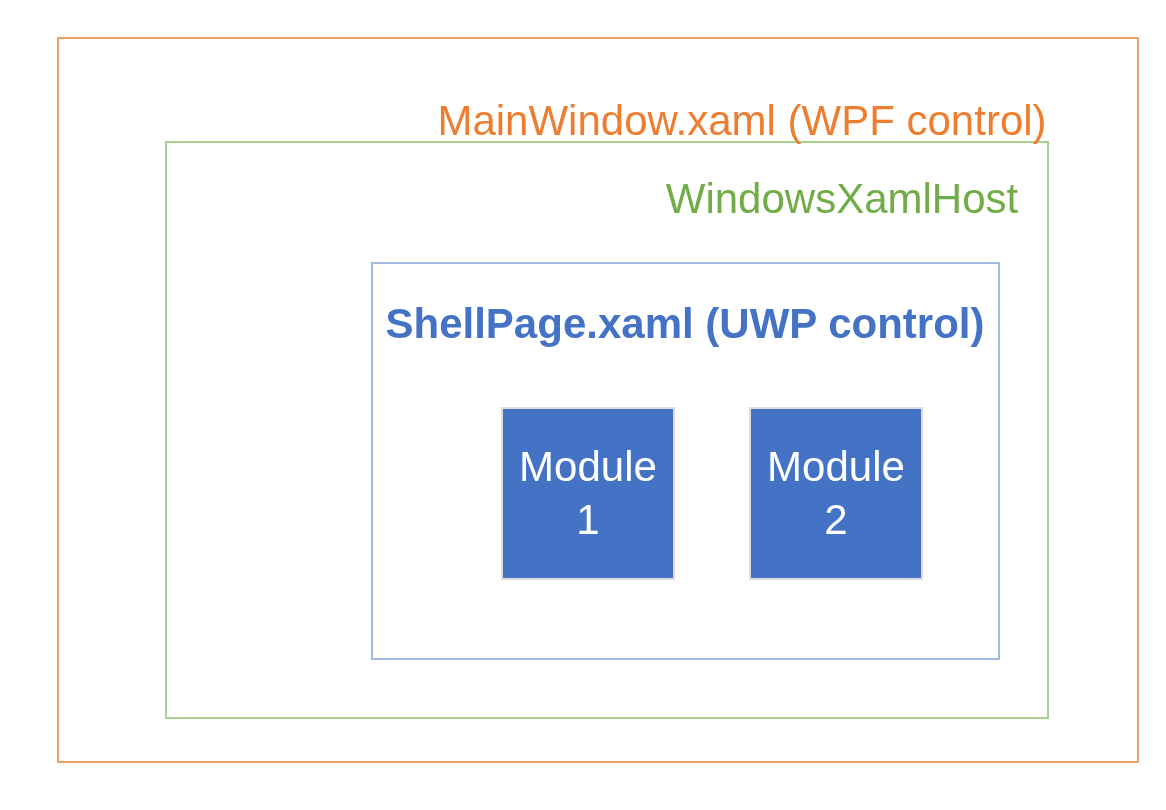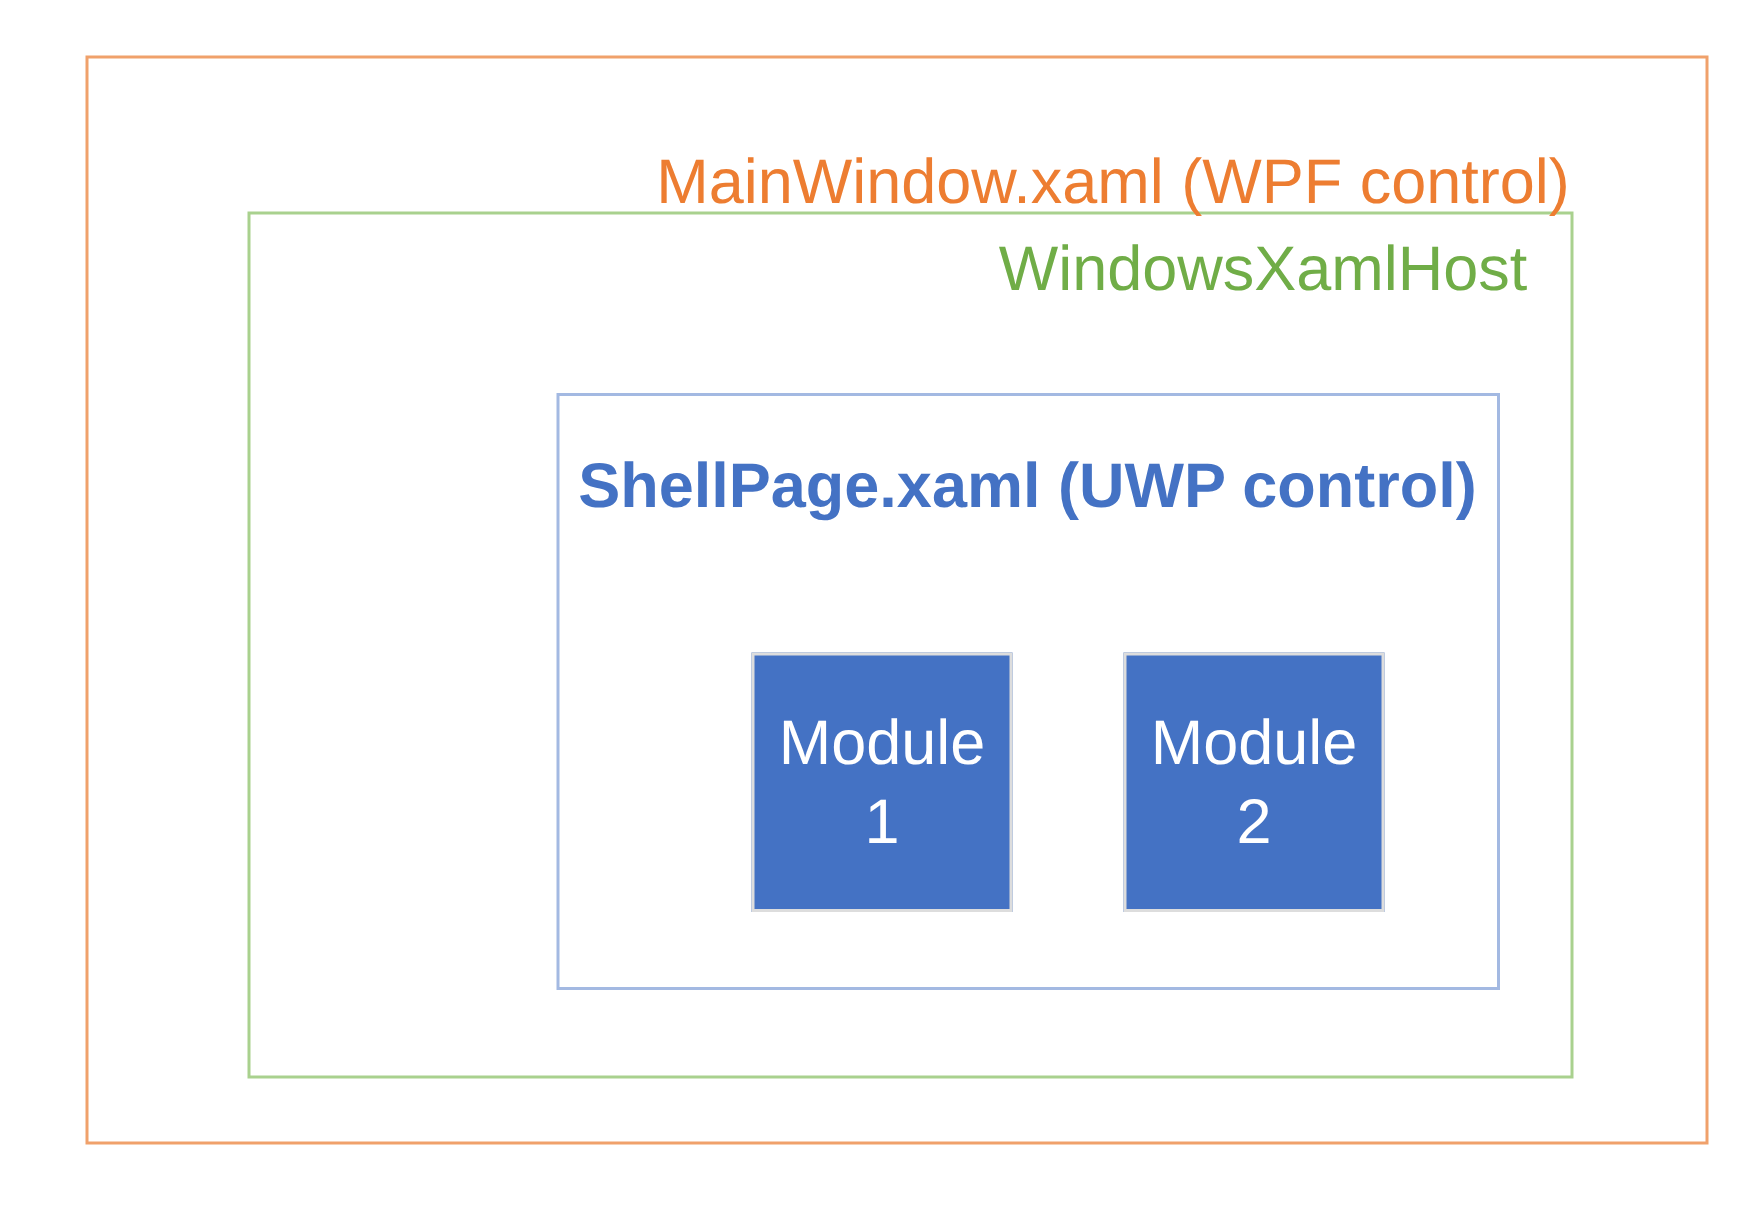--- a/index.html
+++ b/index.html
@@ -49,21 +49,21 @@
     transform: translateX(-50%);
   }
   .label-mainwindow {
     left: 742px;
     top: 68px;
     color: #ED7D31;
     margin-top: 32px;
   }
   .label-xamlhost {
     left: 842px;
-    top: 158px;
+    top: 178px;
     color: #70AD47;
   }
   .label-shellpage {
     left: 685px;
     top: 303px;
     color: #4472C4;
     font-weight: bold;
   }
   .module {
     position: absolute;
@@ -74,21 +74,20 @@
     background: #4472C4;
     border: 2px solid #DDDDDD;
     color: #ffffff;
     font-size: 42px;
     line-height: 1.25;
     display: flex;
     flex-direction: column;
     align-items: center;
     justify-content: center;
     text-align: center;
-    margin-top: 28px;
   }
   .module-1 { left: 501px; }
   .module-2 { left: 749px; }
 </style>
 </head>
 <body>
 
 <div class="canvas">
 
   <div class="box box-mainwindow"></div>

